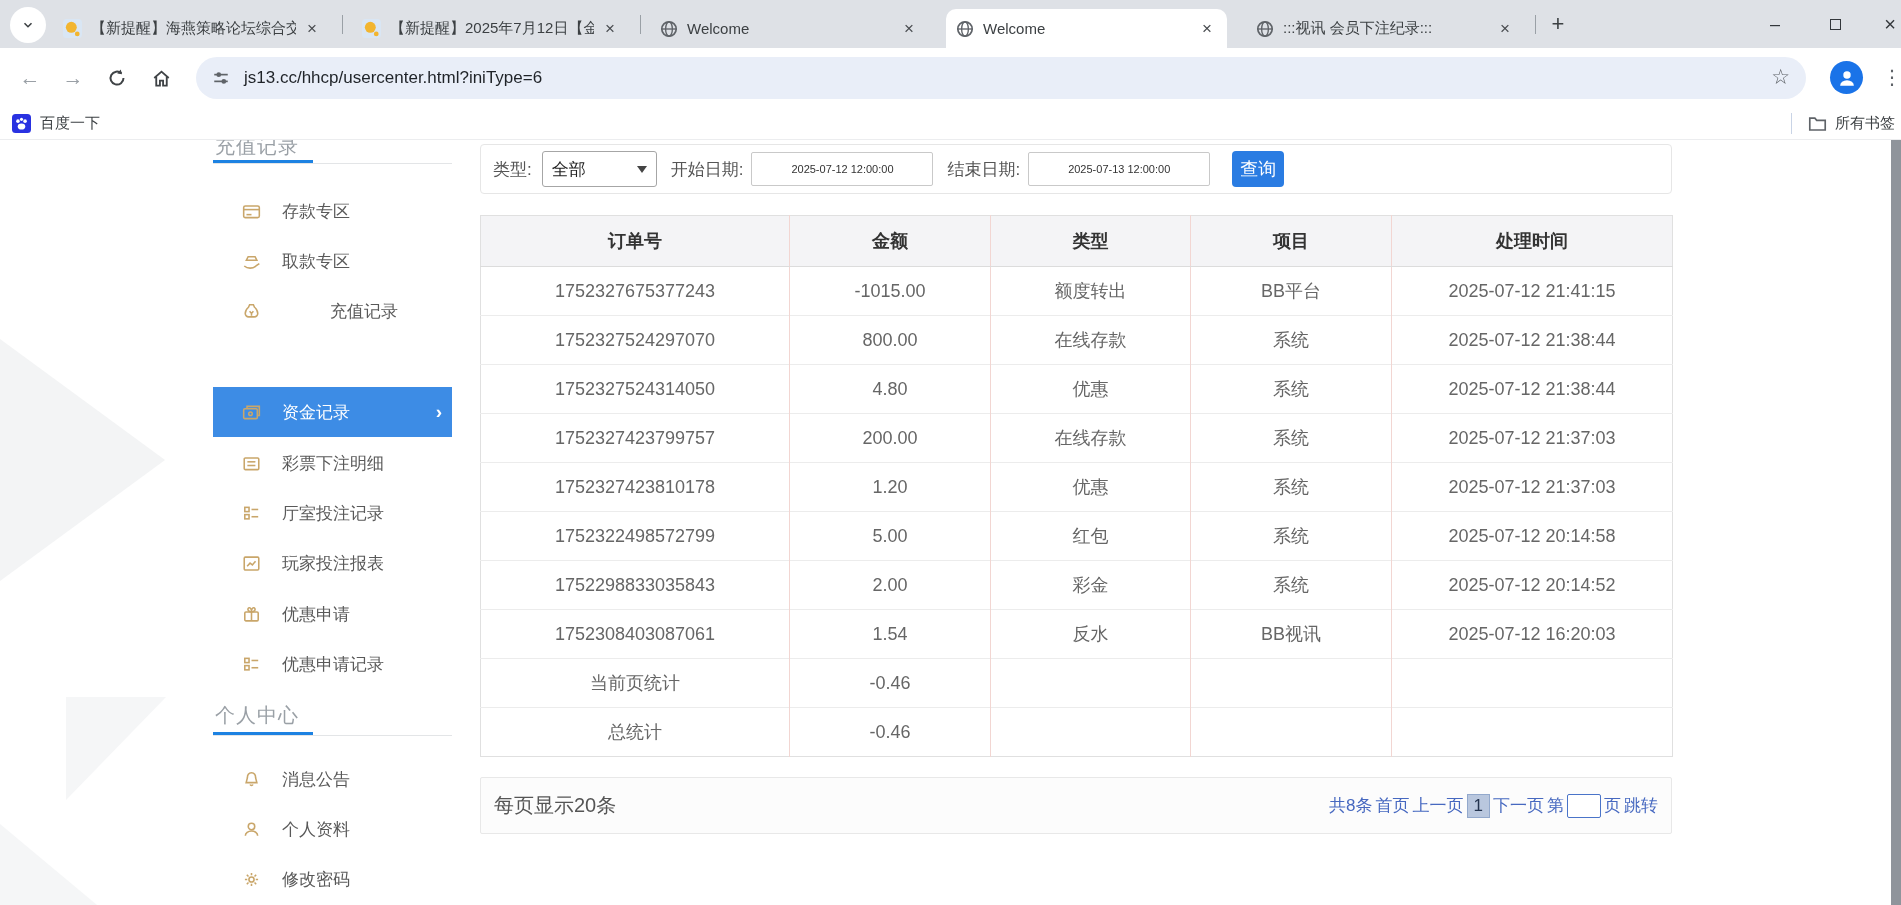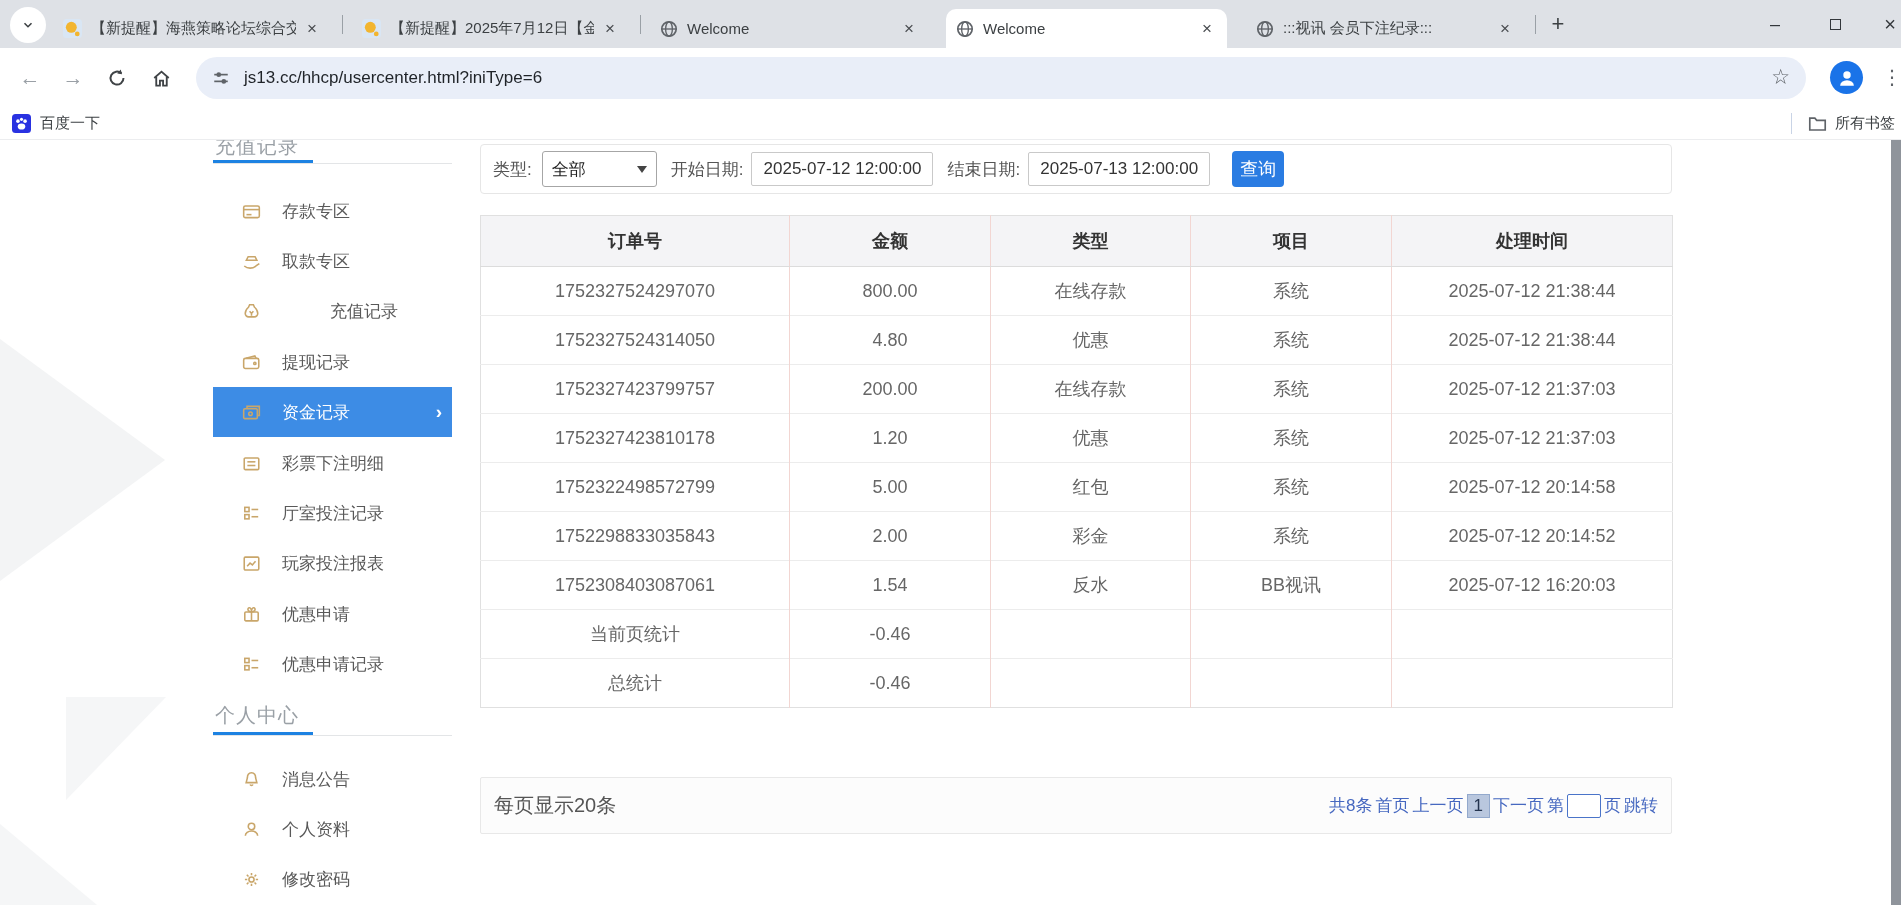--- a/index.html
+++ b/index.html
@@ -70,21 +70,21 @@
   .side-item.active .side-label { color:#fff; }
   .side-item .chev { position:absolute; right:10px; color:#fff; font-size:19px; font-weight:bold; }
   
   .filterbox { position:absolute; left:480px; top:4px; width:1192px; height:50px; border:1px solid #e6e6e6;
     border-radius:4px; display:flex; align-items:center; padding-left:12px; }
   .f-label { font-size:17px; color:#555; white-space:nowrap; }
   .f-select { width:115px; height:36px; border:1px solid #a6a6a6; border-radius:3px; background:#fff;
     display:flex; align-items:center; justify-content:space-between; padding:0 9px; margin-left:10px; cursor:pointer; }
   .f-select span { font-size:17px; color:#222; }
   .caret { width:0; height:0; border-top:7px solid #444; border-left:5px solid transparent; border-right:5px solid transparent; }
-  .f-input { width:182px; height:34px; border:1px solid #c9c9c9; border-radius:2px; font-size:17px; color:#333;
+  .f-input { width:182px; height:34px; border:1px solid #c9c9c9; border-radius:2px; font-size:11px; color:#333;
     text-align:center; margin-left:8px; font-family:inherit; }
   .ml14 { margin-left:14px; }
   .query-btn { margin-left:22px; width:52px; height:36px; background:#2a7ce2; color:#fff; border:none;
     border-radius:4px; font-size:18px; cursor:pointer; font-family:inherit; }
   
   .datatable { position:absolute; left:480px; top:75px; width:1192px; border-collapse:collapse; table-layout:fixed;
     border:1px solid #e0e0e0; }
   .datatable th { height:51px; background:#f4f4f6; font-size:18px; font-weight:bold; color:#333;
     border-bottom:1px solid #dcdcdc; border-left:1px solid #f2d6d2; }
   .datatable td { height:49px; font-size:18px; color:#666; text-align:center;
@@ -269,30 +269,20 @@
       </div>
       <div class="side-item" style="top:146px;gap:48px;">
         <span class="icn">
             <svg width="19" height="19" viewBox="0 0 17 17" fill="none" stroke="#c9a66a" stroke-width="1.4">
               <path d="M6.8 2.5 h3.4 l1 2.2 c2 1.6 2.9 3.6 2.9 5.6 a3 3 0 0 1 -3 3 h-5.2 a3 3 0 0 1 -3 -3 c0 -2 0.9 -4 2.9 -5.6 z"></path>
               <path d="M6.8 8.2 l1.7 2 l1.7 -2 M8.5 10.2 v2.2"></path>
             </svg>
           </span>
         <span class="side-label">充值记录</span>
       </div>
-      <div class="side-item" style="top:197px;">
-        <span class="icn">
-            <svg width="19" height="19" viewBox="0 0 17 17" fill="none" stroke="#c9a66a" stroke-width="1.4">
-              <path d="M3.5 4.8 l8 -2.2 1.2 2.4"></path>
-              <rect x="1.5" y="4.8" width="13.5" height="9" rx="1.5"></rect>
-              <circle cx="11.5" cy="9.3" r="1"></circle>
-            </svg>
-          </span>
-        <span class="side-label">提现记录</span>
-      </div>
       <div class="side-item active" style="top:247px;">
         <span class="icn">
             <svg width="19" height="19" viewBox="0 0 17 17" fill="none" stroke="#c9a66a" stroke-width="1.4">
               <path d="M4.5 5.2 V3 h11 v8.2 h-1.8"></path>
               <rect x="1.5" y="5.2" width="12.2" height="8.8" rx="1"></rect>
               <circle cx="7.6" cy="9.6" r="1.6"></circle>
             </svg>
           </span>
         <span class="side-label">资金记录</span>
         <span class="chev">›</span>
@@ -406,20 +396,27 @@
       <thead>
         <tr>
           <th>订单号</th>
           <th>金额</th>
           <th>类型</th>
           <th>项目</th>
           <th>处理时间</th>
         </tr>
       </thead>
       <tbody>
+        <tr>
+          <td>1752327675377243</td>
+            <td>-1015.00</td>
+            <td>额度转出</td>
+            <td>BB平台</td>
+            <td>2025-07-12 21:41:15</td>
+        </tr>
         <tr>
           <td>1752327524297070</td>
             <td>800.00</td>
             <td>在线存款</td>
             <td>系统</td>
             <td>2025-07-12 21:38:44</td>
         </tr>
         <tr>
           <td>1752327524314050</td>
             <td>4.80</td>

